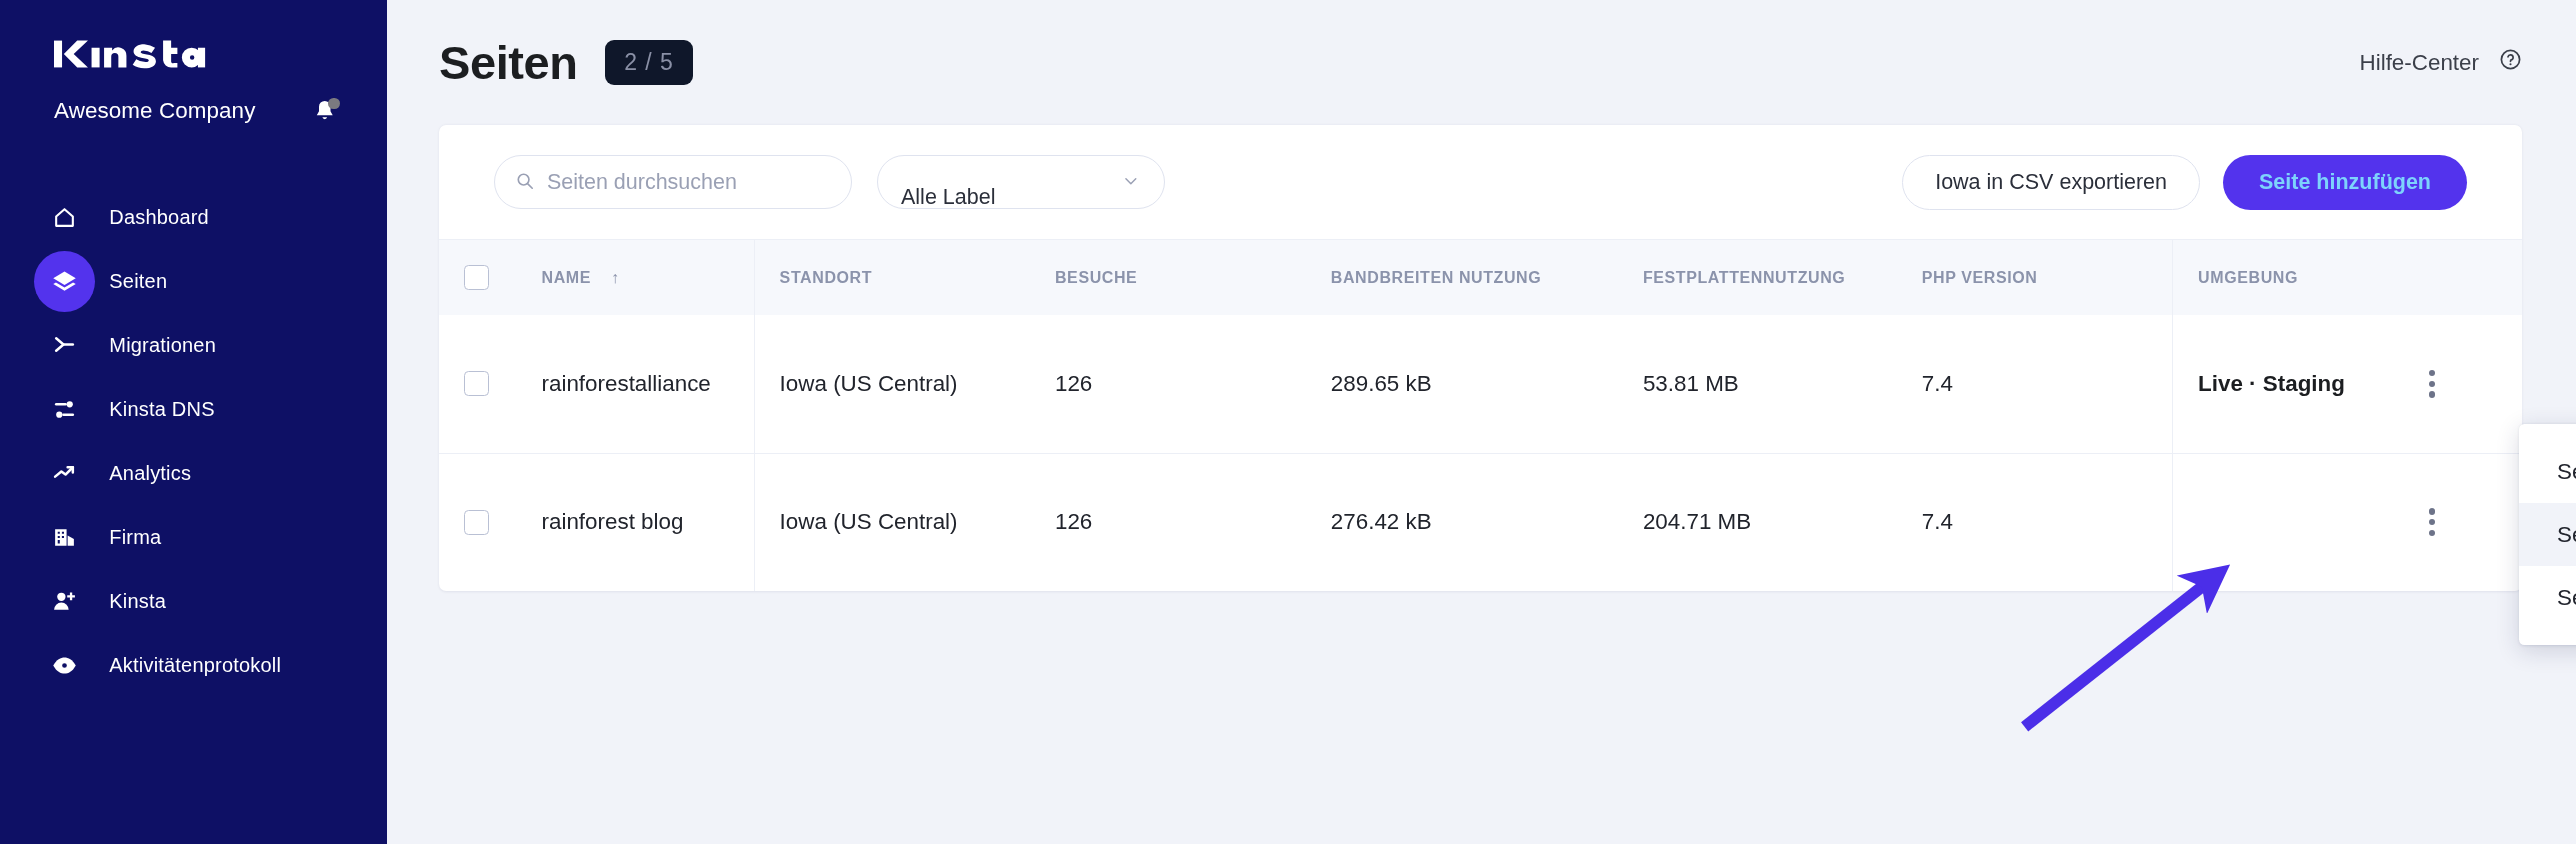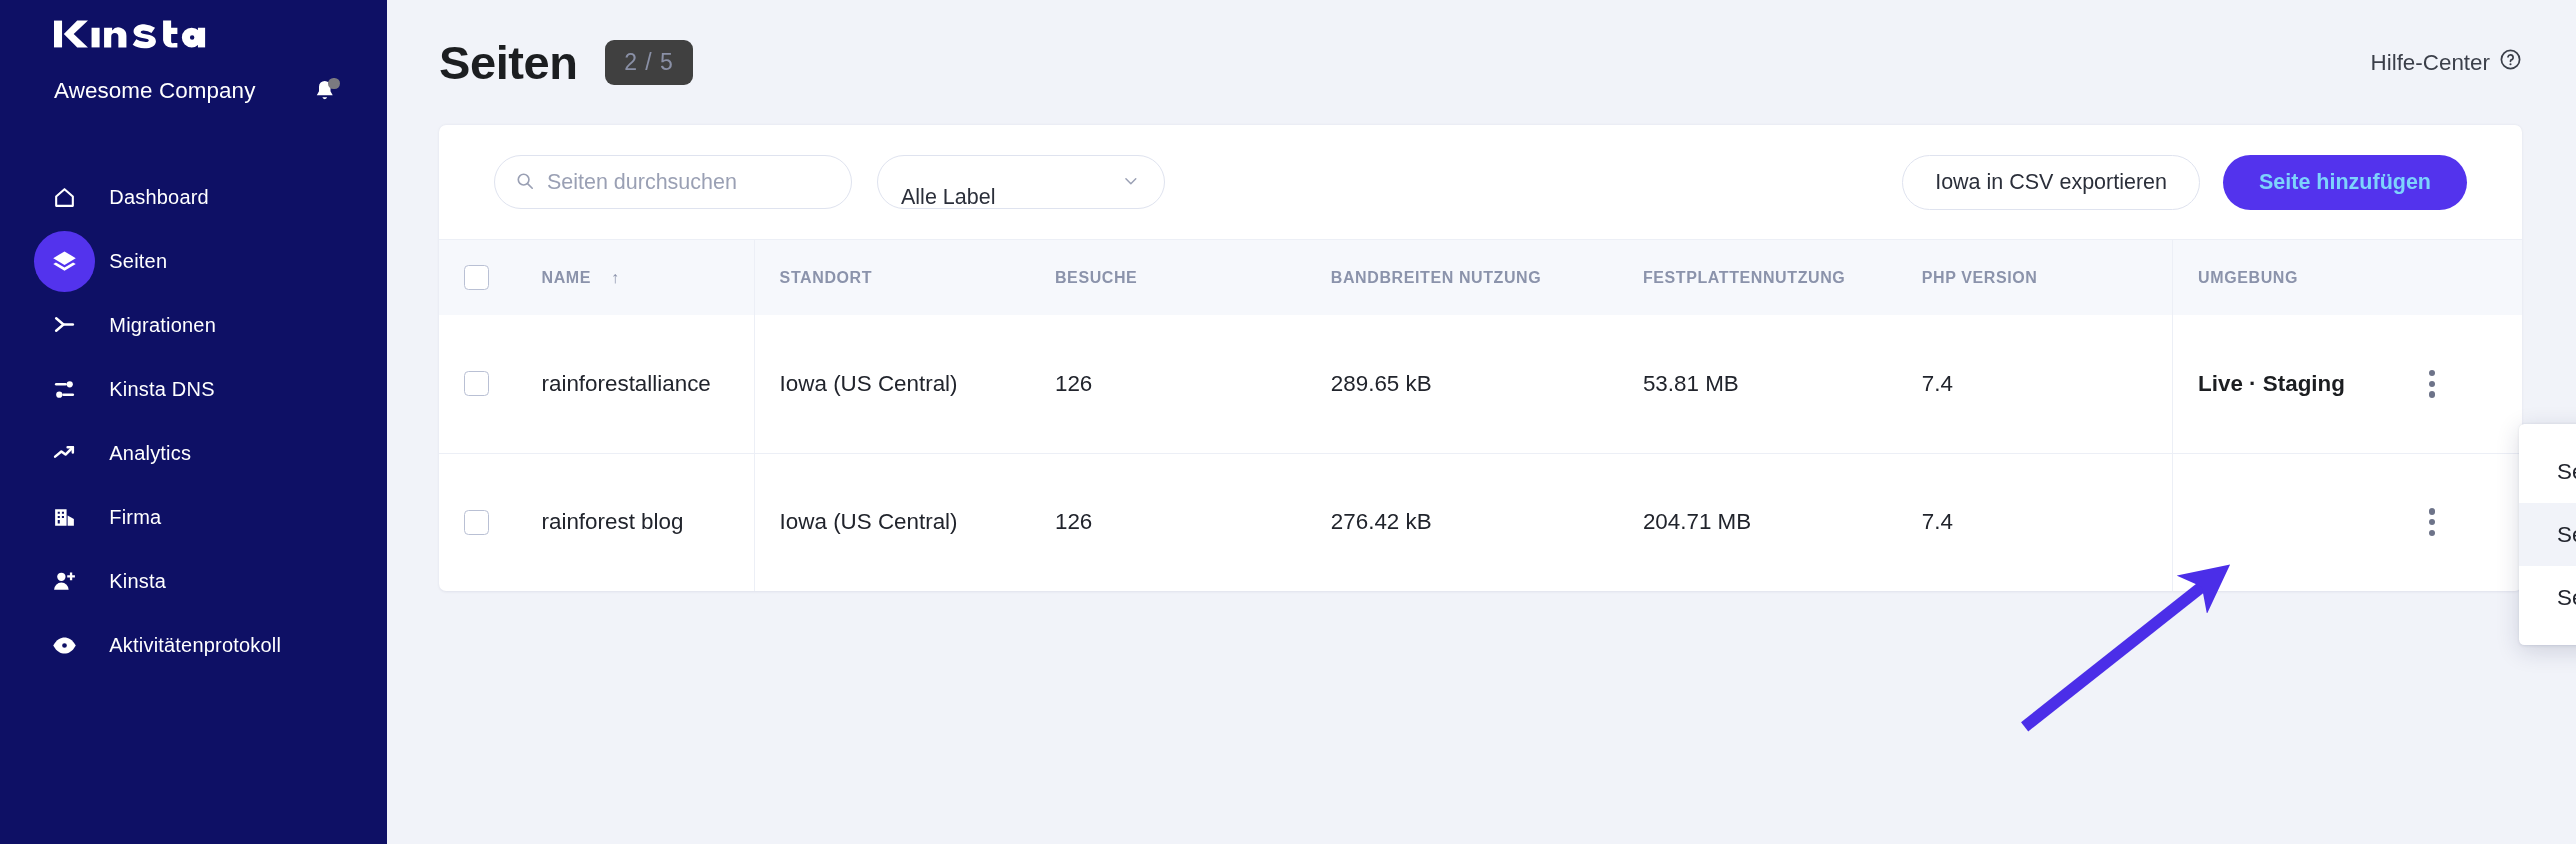--- a/index.html
+++ b/index.html
@@ -12,21 +12,21 @@
   }
   .app { display: flex; width: 2576px; height: 845px; }
 
   
   .sidebar {
     width: 387px;
     flex: 0 0 387px;
     background: #0e1065;
     color: #ffffff;
     position: relative;
-    padding-top: 4px;
+    padding-top: 24px;
   }
   .brand {
     padding: 12.5px 0 0 54px;
     height: 63px;
   }
   .brand svg { display: block; }
   .company-row {
     display: flex;
     align-items: center;
     padding: 0 47px 0 54px;
@@ -87,32 +87,32 @@
     padding: 0 54px 0 52px;
   }
   .page-title {
     font-size: 47px;
     font-weight: bold;
     color: #1c1e21;
     letter-spacing: -0.4px;
   }
   .count-chip {
     margin-left: 27px;
-    background: #404040;
+    background: #0f172a;
     border-radius: 9px;
     padding: 9px 19.7px;
     font-size: 23px;
     color: #8a90a6;
     letter-spacing: 0.9px;
   }
   .topbar-spacer { flex: 1; }
   .help-center {
     display: flex;
     align-items: center;
-    gap: 9px;
+    gap: 20px;
     font-size: 22.4px;
     color: #3b3f4a;
     cursor: pointer;
   }
 
   
   .card {
     margin: 0 54px 0 52px;
     background: #ffffff;
     border-radius: 7.2px;

